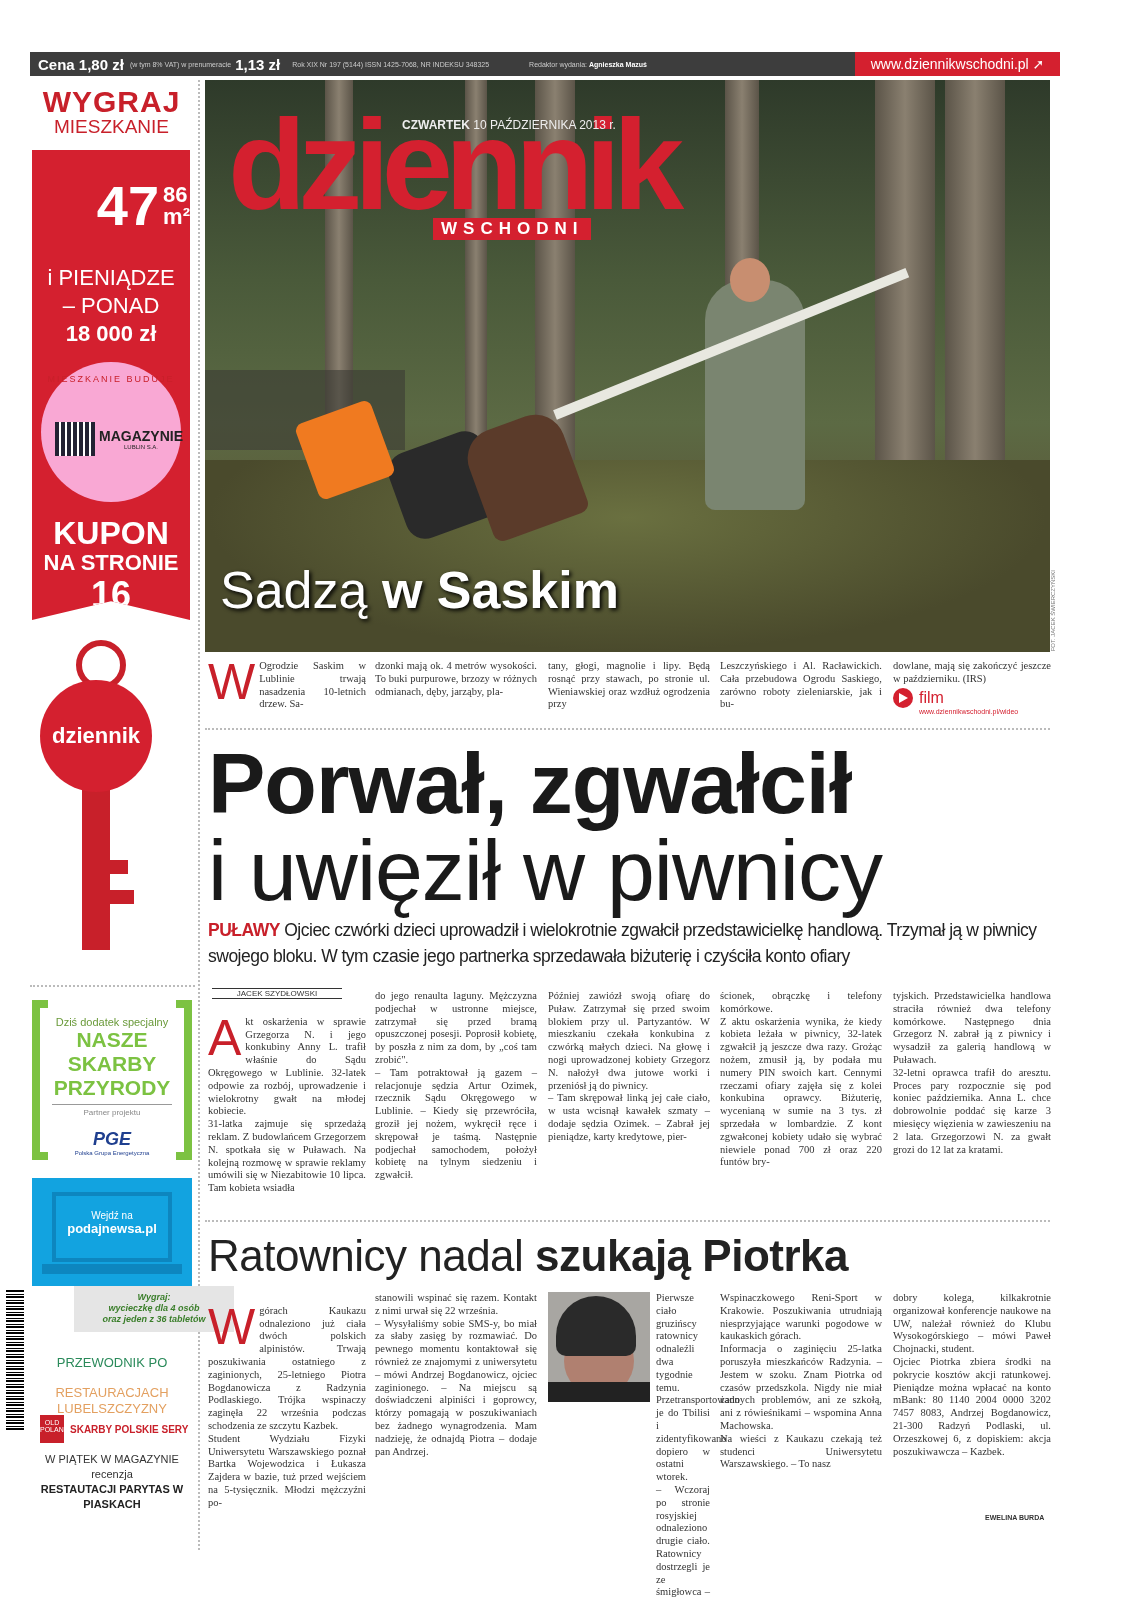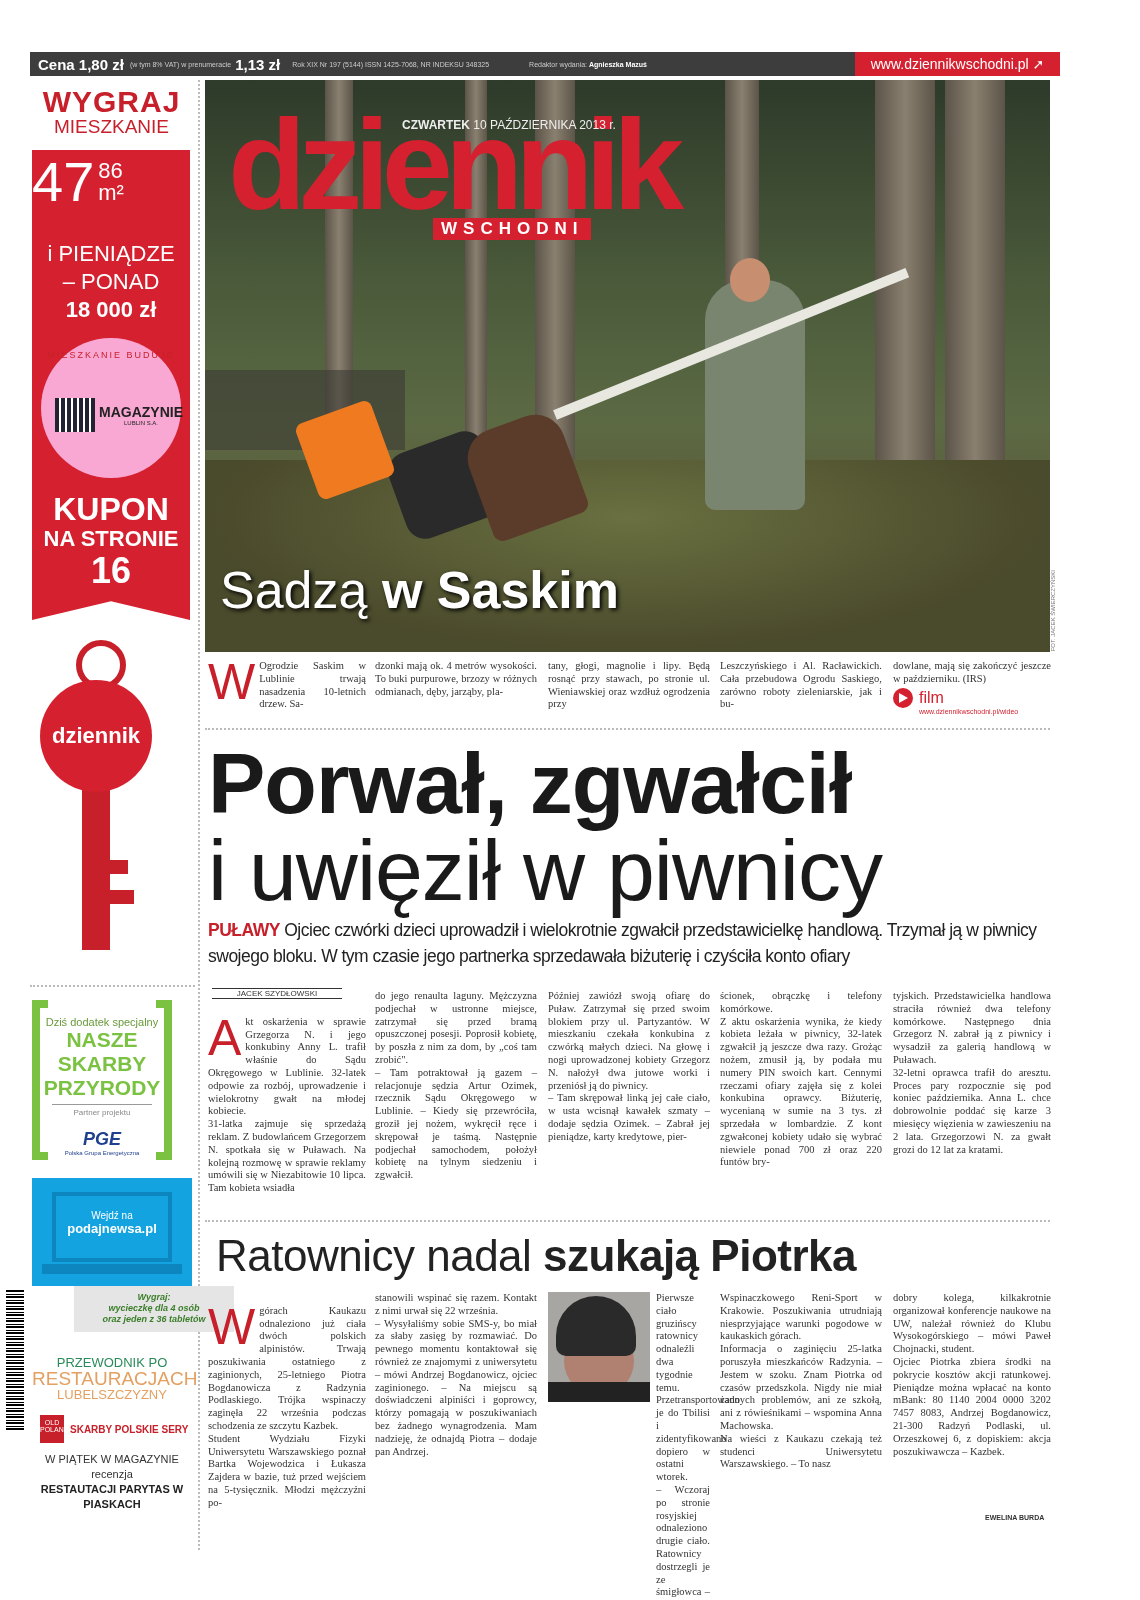--- a/index.html
+++ b/index.html
@@ -11,58 +11,58 @@
   .topbar .small { font-size: 7px; color: #ccc; margin-left: 6px; }
   .topbar .price2 { font-weight: bold; font-size: 15px; color: #fff; margin-left: 4px; }
   .topbar .issn { font-size: 7px; color: #ccc; margin-left: 12px; }
   .topbar .editor { font-size: 7px; color: #ccc; margin-left: 40px; }
   .topbar .editor b { color: #fff; }
   .topbar .url { margin-left: auto; background: #d4202f; height: 24px; width: 205px; display: flex; align-items: center; justify-content: center; font-size: 14px; color: #fff; }
   .ad-top { left: 30px; top: 88px; width: 163px; text-align: center; font-family: "Liberation Sans", sans-serif; }
   .ad-top .wygraj { color: #c8202a; font-weight: bold; font-size: 30px; line-height: 28px; letter-spacing: 1px; }
   .ad-top .miesz { color: #c8202a; font-weight: normal; font-size: 19px; line-height: 22px; }
   .banner { left: 32px; top: 150px; width: 158px; height: 470px; background: #d4202f; clip-path: polygon(0 0, 100% 0, 100% 100%, 50% 96%, 0 100%); color: #fff; font-family: "Liberation Sans", sans-serif; text-align: center; }
-  .banner .area { font-size: 56px; font-weight: normal; margin-top: 4px; line-height: 56px; display: flex; justify-content: flex-start; align-items: flex-start; }
+  .banner .area { font-size: 56px; font-weight: bold; margin-top: 28px; line-height: 56px; display: flex; justify-content: flex-end; align-items: flex-start; }
   .banner .area .sup { font-size: 22px; line-height: 22px; text-align: left; margin-left: 4px; margin-top: 6px; }
   .banner .money { font-size: 22px; line-height: 28px; margin-top: 30px; }
   .banner .money b { display: block; font-size: 22px; }
   .banner .circle { width: 140px; height: 140px; background: #f9a8d4; border-radius: 50%; margin: 14px auto 0; position: relative; color: #222; }
   .banner .circle .arc { position: absolute; top: 12px; width: 100%; font-size: 9px; color: #c8202a; letter-spacing: 2px; }
   .banner .circle .logo { position: absolute; top: 60px; left: 14px; display: flex; align-items: center; gap: 4px; font-weight: bold; font-size: 14px; }
   .banner .circle .logo .bars { width: 40px; height: 34px; background: repeating-linear-gradient(90deg, #223 0 4px, #fff 4px 6px); }
   .banner .kupon { font-size: 32px; font-weight: bold; margin-top: 14px; line-height: 34px; }
   .banner .na { font-size: 22px; line-height: 26px; font-weight: bold; }
   .banner .num { font-size: 36px; line-height: 38px; font-weight: bold; }
   .key { left: 36px; top: 640px; width: 120px; height: 320px; }
   .key .ring { position: absolute; left: 40px; top: 0; width: 50px; height: 50px; border: 6px solid #c8202a; border-radius: 50%; }
   .key .head { position: absolute; left: 4px; top: 40px; width: 112px; height: 112px; background: #d4202f; border-radius: 50%; display: flex; align-items: center; justify-content: center; color: #fff; font-family: "Liberation Sans", sans-serif; font-weight: bold; font-size: 22px; }
   .key .shaft { position: absolute; left: 46px; top: 140px; width: 28px; height: 170px; background: #c8202a; }
   .key .tooth1 { position: absolute; left: 74px; top: 220px; width: 18px; height: 14px; background: #c8202a; }
   .key .tooth2 { position: absolute; left: 74px; top: 250px; width: 24px; height: 14px; background: #c8202a; }
   .dotline-v { left: 198px; top: 80px; width: 0; height: 1470px; border-left: 2px dotted #bbb; }
   .dotsep { border-top: 2px dotted #bbb; height: 0; }
-  .skarby { left: 32px; top: 1000px; width: 140px; height: 160px; text-align: center; font-family: "Liberation Sans", sans-serif; }
+  .skarby { left: 32px; top: 1000px; width: 160px; height: 160px; text-align: center; font-family: "Liberation Sans", sans-serif; }
   .skarby .br-l, .skarby .br-r { position: absolute; top: 0; width: 16px; height: 160px; border: 8px solid #7cc242; }
   .skarby .br-l { left: 0; border-right: none; }
   .skarby .br-r { right: 0; border-left: none; }
   .skarby .t1 { font-size: 11px; color: #6a9a3a; margin-top: 16px; }
   .skarby .t2 { font-size: 21px; color: #7cc242; font-weight: bold; line-height: 24px; }
   .skarby .t3 { font-size: 8px; color: #888; border-top: 1px solid #999; margin: 4px 20px 0; padding-top: 3px; }
   .skarby .pge { font-size: 18px; font-weight: bold; font-style: italic; color: #1f3f8f; margin-top: 12px; }
   .skarby .pge2 { font-size: 6px; color: #1f3f8f; }
   .podaj { left: 32px; top: 1178px; width: 160px; height: 108px; background: #12a3e0; }
   .podaj .screen { position: absolute; left: 20px; top: 14px; width: 120px; height: 70px; border: 4px solid #0d86bf; color: #fff; text-align: center; font-family: "Liberation Sans", sans-serif; }
   .podaj .screen .a { font-size: 10px; margin-top: 14px; }
   .podaj .screen .b { font-size: 13px; font-weight: bold; }
   .podaj .base { position: absolute; left: 10px; top: 86px; width: 140px; height: 10px; background: #0d86bf; }
   .wygraj2 { left: 32px; top: 1286px; width: 160px; height: 46px; background: #e5e5e5; color: #3a7e2a; text-align: center; font-family: "Liberation Sans", sans-serif; font-size: 9px; font-style: italic; font-weight: bold; padding-top: 6px; line-height: 11px; margin-left: 42px; }
   .barcode { left: 6px; top: 1290px; width: 18px; height: 140px; background: repeating-linear-gradient(0deg, #000 0 2px, #fff 2px 3px, #000 3px 4px, #fff 4px 6px); }
   .przew { left: 32px; top: 1355px; width: 160px; text-align: center; font-family: "Liberation Sans", sans-serif; }
   .przew .p1 { color: #2a8a5a; font-size: 13px; }
-  .przew .p2 { color: #e3a060; font-size: 19px; line-height: 17px; }
+  .przew .p2 { color: #e3a060; font-size: 13px; line-height: 17px; margin-top: 14px; }
   .przew .p3 { color: #e3a060; font-size: 13px; }
   .sery { left: 40px; top: 1415px; width: 155px; display: flex; align-items: center; gap: 6px; font-family: "Liberation Sans", sans-serif; }
   .sery .oldbox { width: 24px; height: 28px; background: #c8202a; color: #fff; font-size: 7px; text-align: center; padding-top: 4px; }
   .sery .txt { color: #c8202a; font-size: 10px; font-weight: bold; }
   .piatek { left: 32px; top: 1452px; width: 160px; text-align: center; font-family: "Liberation Sans", sans-serif; font-size: 11px; color: #333; line-height: 15px; }
   .piatek .bold { font-weight: bold; font-size: 11px; color: #222; }
   
   .photo { left: 205px; top: 80px; width: 845px; height: 572px; background: linear-gradient(180deg, #2e3a2a 0%, #4a5a3a 35%, #5c6a44 60%, #5a5636 80%, #4b4530 100%); overflow: hidden; }
   .tree { position: absolute; background: linear-gradient(90deg, #5b5448, #8a8070, #5b5448); }
   .building { position: absolute; background: #3a3a34; opacity: .6; }
@@ -88,21 +88,21 @@
   .film .ico { width: 20px; height: 20px; background: #d4202f; border-radius: 50%; position: relative; }
   .film .ico::after { content: ""; position: absolute; left: 6px; top: 5px; border-left: 9px solid #fff; border-top: 5px solid transparent; border-bottom: 5px solid transparent; }
   .film .t { color: #d4202f; font-size: 16px; line-height: 16px; }
   .film .u { position: absolute; left: 26px; top: 20px; font-size: 7px; color: #d4202f; white-space: nowrap; }
   
   .h1a { left: 208px; top: 735px; font-family: "Liberation Sans", sans-serif; font-weight: bold; font-size: 86px; color: #1a1a1a; letter-spacing: -1px; line-height: 96px; }
   .h1b { left: 208px; top: 822px; font-family: "Liberation Sans", sans-serif; font-size: 86px; color: #1a1a1a; line-height: 96px; letter-spacing: -1px; }
   .lead { left: 208px; top: 917px; width: 840px; font-family: Liberation Sans, sans-serif; font-size: 17.5px; line-height: 26px; color: #222; letter-spacing: -0.5px; }
   .lead .loc { color: #c8202a; font-weight: bold; }
   .byline { left: 212px; top: 988px; width: 130px; font-family: "Liberation Sans", sans-serif; font-size: 8px; text-align: center; border-top: 1px solid #333; border-bottom: 1px solid #333; color: #333; }
-  .h2 { left: 208px; top: 1226px; font-family: "Liberation Sans", sans-serif; font-size: 44px; color: #222; line-height: 60px; letter-spacing: -0.5px; margin-left: 8px; }
+  .h2 { left: 208px; top: 1226px; font-family: "Liberation Sans", sans-serif; font-size: 44px; color: #222; line-height: 60px; letter-spacing: -0.5px; }
   .h2 b { font-weight: bold; }
   .portrait { left: 548px; top: 1292px; width: 102px; height: 110px; background: #a8a6a2; overflow: hidden; }
   .portrait .hat { position: absolute; left: 8px; top: 4px; width: 80px; height: 60px; background: #2a2a2a; border-radius: 40px 40px 10px 10px; }
   .portrait .face { position: absolute; left: 16px; top: 34px; width: 70px; height: 70px; background: #b08070; border-radius: 50%; }
   .portrait .body { position: absolute; left: 0; top: 90px; width: 102px; height: 30px; background: #222; }
   .author2 { left: 985px; top: 1514px; font-family: "Liberation Sans", sans-serif; font-size: 7px; font-weight: bold; color: #333; }
 </style>
 </head>
 <body>
 

